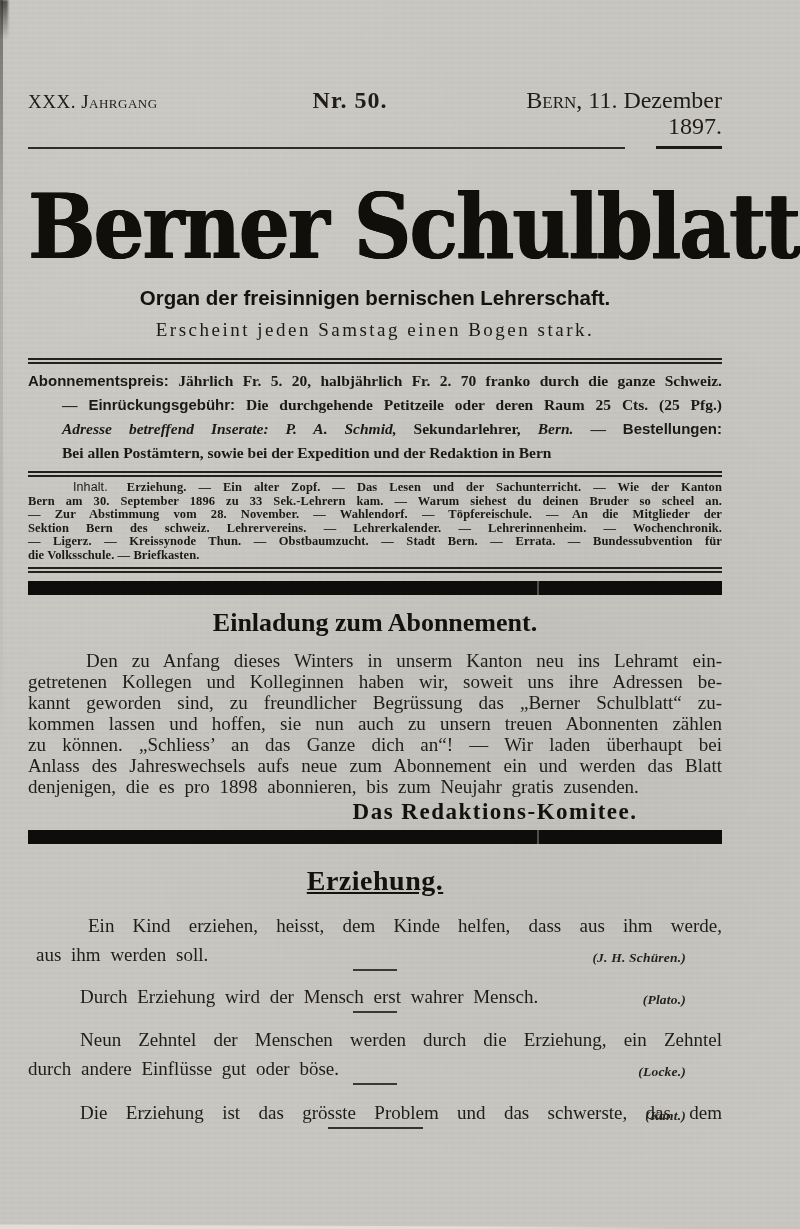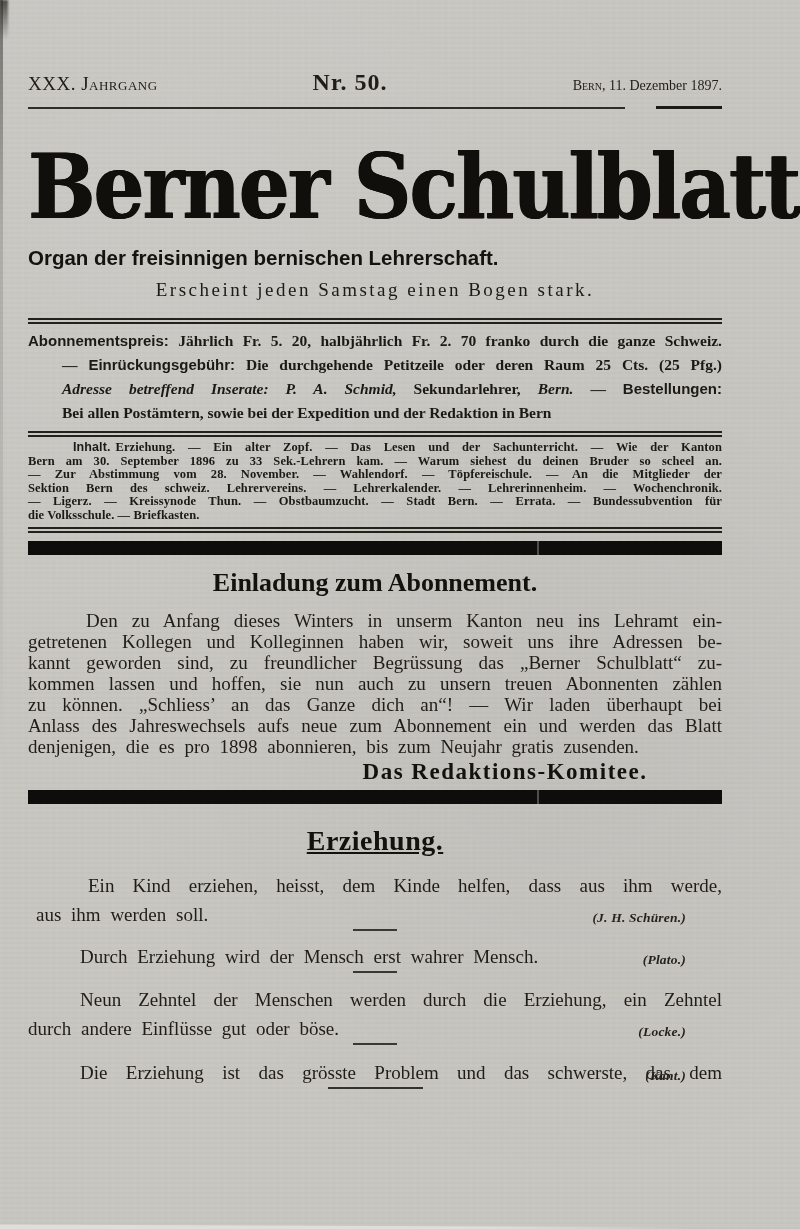--- a/index.html
+++ b/index.html
@@ -21,46 +21,46 @@
     overflow:hidden;
     font-family:"Liberation Serif", serif;
     color:var(--ink);
   }
   .content{margin:0 78px 0 28px;width:694px;}
 
   
   .header-row{
     padding-top:69px;
     display:flex;align-items:baseline;
-    font-size:19px;line-height:26px;
+    font-size:19px;line-height:26px;margin-top:18px;
   }
   .header-row .cell{flex:1;}
   .volume{font-variant-caps:small-caps;letter-spacing:.5px;}
   .issue{text-align:center;font-weight:bold;font-size:24px;letter-spacing:1px;transform:translateX(-25px);}
-  .dateline{text-align:right;font-size:14px;}
+  .dateline{text-align:right;font-size:24px;}
   .dateline .sc{font-variant-caps:small-caps;}
   .header-rule{position:relative;height:5px;margin-top:6px;}
   .header-rule .seg-l{position:absolute;left:0;top:2px;width:86%;height:1.5px;background:#2f2d27;}
   .header-rule .seg-r{position:absolute;right:0;top:1px;width:9.5%;height:2.5px;background:#1d1b16;}
 
   
   .masthead{
     margin-top:25px;
     text-align:center;
     font-family:"DejaVu Serif", serif;
     font-weight:900;
     font-size:80px;line-height:92px;
     letter-spacing:-2px;
     color:#100f0c;
     transform:scaleY(1.12);transform-origin:50% 0;
     text-shadow:.6px 0 0 #100f0c, -.6px 0 0 #100f0c;
     white-space:nowrap;
   }
   .subtitle{
-    margin-top:19px;
+    margin-top:19px;text-align:center;
     font-family:"Liberation Sans", sans-serif;
     font-weight:bold;font-size:20.5px;line-height:23px;
     color:#15130f;
   }
   .tagline{
     margin-top:10px;text-align:center;
     font-size:19px;line-height:22px;letter-spacing:2.5px;
     color:#1d1b16;
   }
 
@@ -83,33 +83,33 @@
   .subscription .line.plain{text-align:left;text-align-last:left;}
   .subscription .indent{padding-left:34px;}
   .sans-label{font-family:"Liberation Sans", sans-serif;font-weight:bold;font-size:15px;}
   .ital{font-style:italic;}
 
   
   .inhalt{margin-top:4px;font-weight:700;font-size:12.5px;line-height:13.5px;color:#1c1a15;letter-spacing:.1px;}
   .inhalt .line{text-align:justify;text-align-last:justify;}
   .inhalt .line.last{text-align:center;text-align-last:left;}
   .inhalt .first{padding-left:45px;}
-  .inhalt .lbl{font-family:"Liberation Sans", sans-serif;font-weight:bold;font-size:12.5px;margin-right:5px;}
+  .inhalt .lbl{font-family:"Liberation Sans", sans-serif;font-weight:normal;font-size:12.5px;margin-right:19px;}
 
   
   .h1{margin-top:14px;text-align:center;font-weight:bold;font-size:26px;line-height:28px;color:#14120d;}
   .h2{margin-top:22px;text-align:center;font-weight:bold;font-size:28px;line-height:30px;color:#14120d;letter-spacing:.5px;text-decoration:underline;}
 
   
   .invitation-body{margin-top:13px;font-size:19px;line-height:21px;color:#201d18;}
   .pline{text-align:justify;text-align-last:justify;}
   .pline.first{padding-left:58px;}
   .pline.last{text-align:left;text-align-last:left;word-spacing:5px;}
   .signature{margin-top:2px;text-align:center;font-weight:bold;font-size:23px;line-height:26px;letter-spacing:1.5px;color:#14120d;}
-  .signature span{position:relative;left:130px;}
+  .signature span{position:relative;left:120px;}
 
   
   .quote{position:relative;font-size:19px;line-height:29px;color:#201d18;}
   .q1{margin-top:15px;margin-left:8px;}
   .q2{margin-top:11px;}
   .q3{margin-top:12px;}
   .q4{margin-top:13px;}
   .qline{text-align:justify;text-align-last:justify;}
   .qline.first{padding-left:52px;}
   .qline.last{text-align:left;text-align-last:left;word-spacing:5px;}

